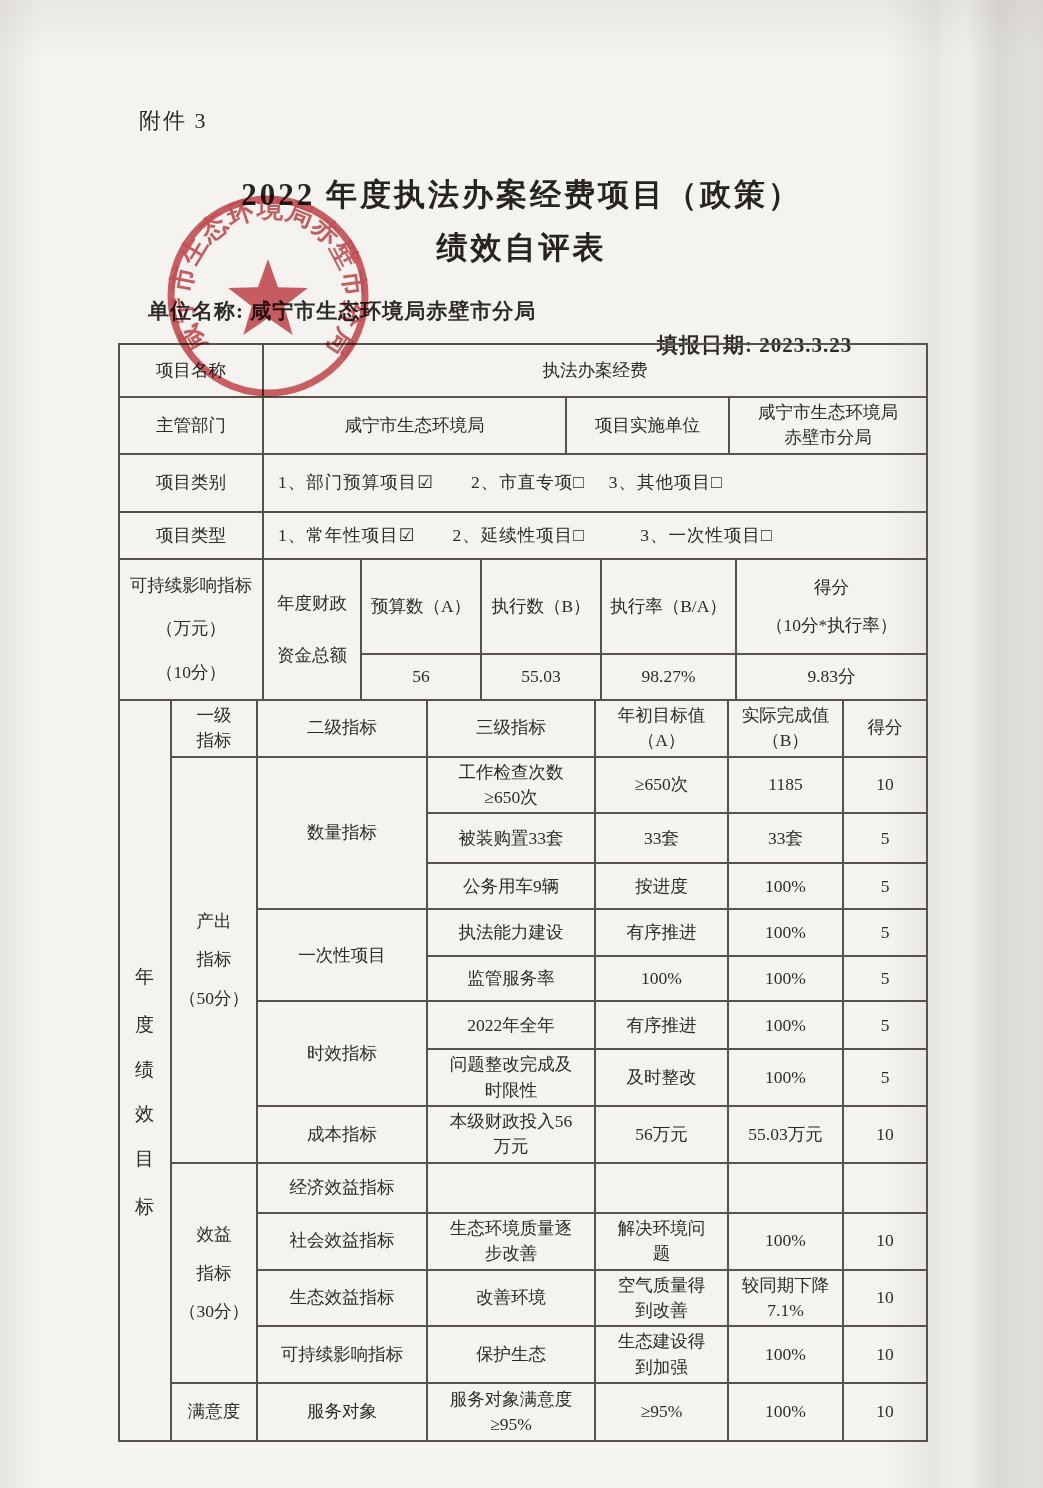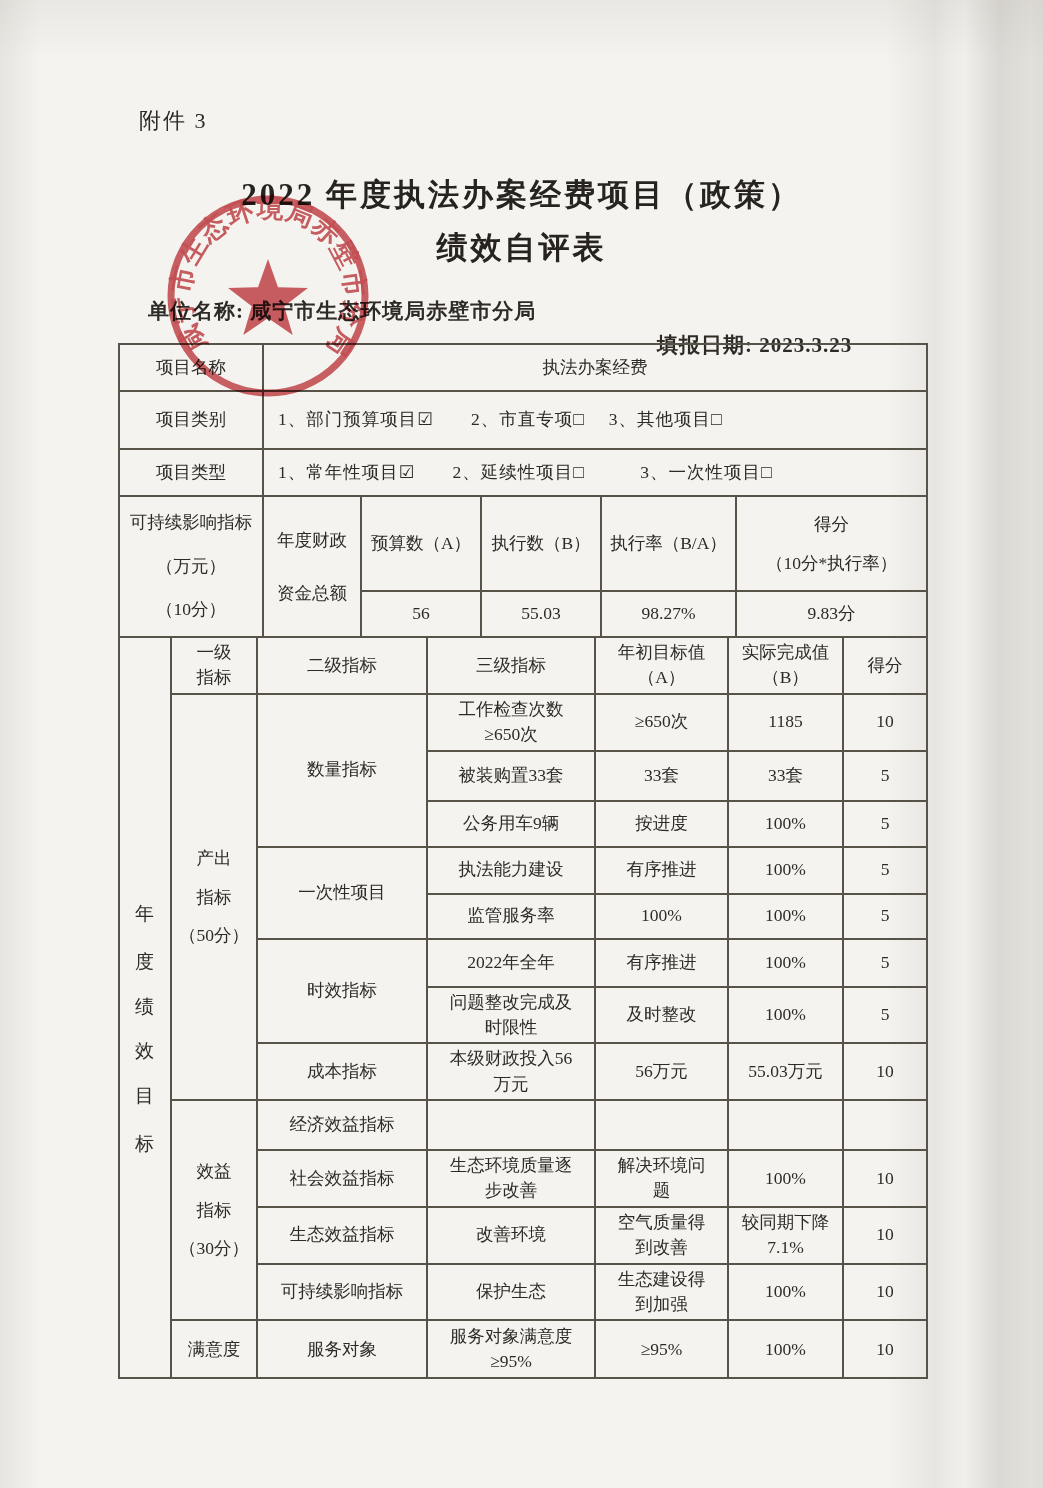--- a/index.html
+++ b/index.html
@@ -61,23 +61,30 @@
   <div class="abs tables">
 
     <table class="t-info">
       <colgroup>
           <col style="width:144px">
           <col style="width:303px">
           <col style="width:163px">
           <col style="width:198px">
         </colgroup>
       <tbody>
-          <tr style="height:47px">
+          <tr style="height:53px">
         <td>项目名称</td>
         <td colspan="3">执法办案经费</td>
+      </tr>
+      <tr style="height:48px">
+        <td>主管部门</td>
+        <td>咸宁市生态环境局</td>
+        <td>项目实施单位</td>
+        <td>咸宁市生态环境局
+赤壁市分局</td>
       </tr>
       <tr style="height:58px">
         <td>项目类别</td>
         <td colspan="3" class="left">1、部门预算项目☑　　2、市直专项□　 3、其他项目□</td>
       </tr>
       <tr style="height:47px">
         <td>项目类型</td>
         <td colspan="3" class="left">1、常年性项目☑　　2、延续性项目□　　　3、一次性项目□</td>
       </tr>
     </tbody>

